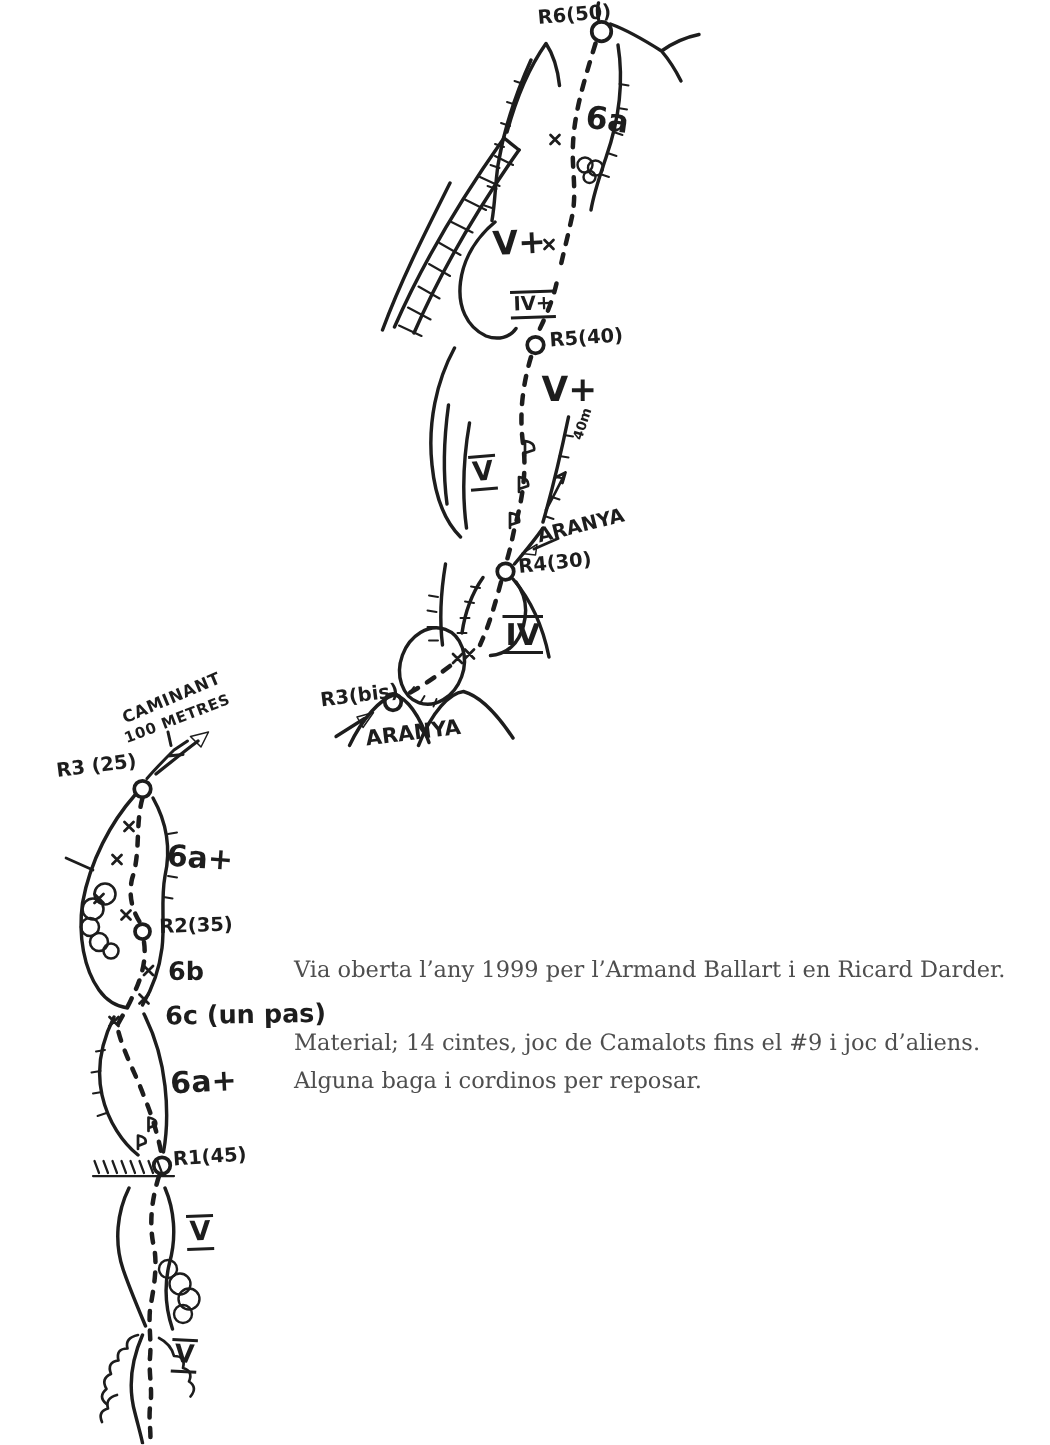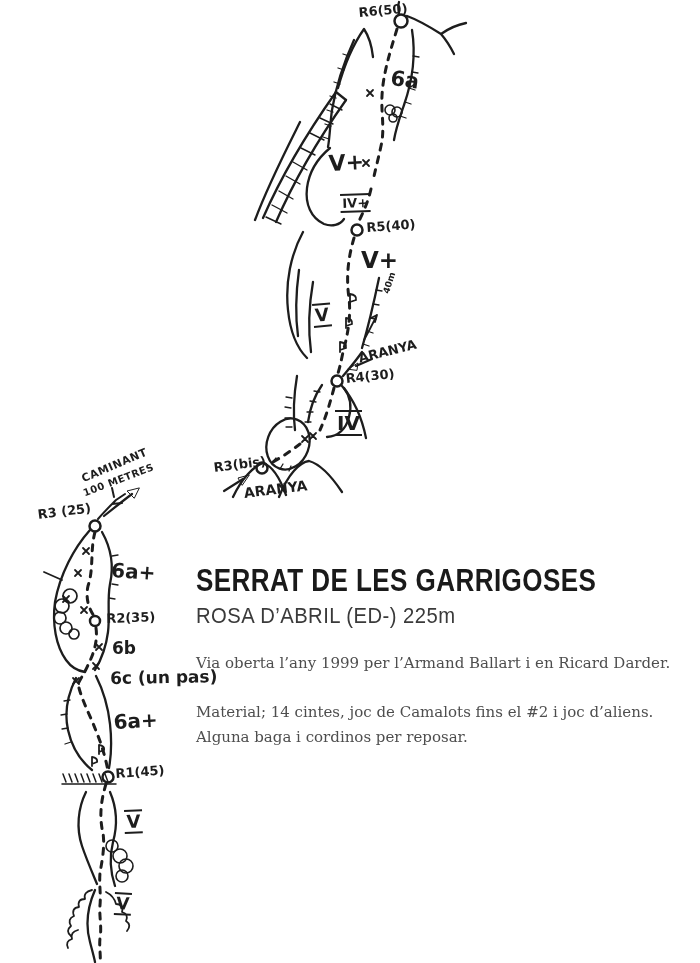--- a/index.html
+++ b/index.html
@@ -13,21 +13,21 @@
        font-weight:700;white-space:nowrap;transform-origin:left top;line-height:1;}
   .bars{border-top:2px solid #1d1d1d;border-bottom:2px solid #1d1d1d;padding:1px 2px;}
   .hand-small{letter-spacing:0.5px;}
   .header{position:absolute;left:196px;top:563px;width:500px;}
   .title{margin:0;font-size:31px;font-weight:700;color:#1a1a1a;letter-spacing:0.5px;
          transform:scaleX(0.84);transform-origin:left top;}
   .subtitle{margin:4px 0 0 0;font-size:22px;font-weight:400;color:#3a3a3a;
          transform:scaleX(0.92);transform-origin:left top;letter-spacing:0.5px;}
   .desc{position:absolute;left:196px;top:634px;width:494px;
         font-family:"DejaVu Serif",serif;font-size:15px;line-height:1.66;color:#4e4e4e;}
-  .desc p{margin:17px 0 24px 0;}
+  .desc p{margin:0 0 24px 0;}
 </style>
 </head>
 <body>
 
 <div class="page">
 
   <svg class="topo-svg" width="700" height="963" viewBox="0 0 700 963">
 
     <g stroke-width="2.3">
 
@@ -218,23 +218,19 @@
     <span class="lbl" style="left:112px;top:560px;font-size:20px;transform:rotate(4deg)">6a+</span>
     <span class="lbl" style="left:106px;top:612px;font-size:13px;transform:rotate(-2deg)">R2(35)</span>
     <span class="lbl" style="left:112px;top:640px;font-size:17px">6b</span>
     <span class="lbl" style="left:110px;top:670px;font-size:17px;transform:rotate(-1deg)">6c (un pas)</span>
     <span class="lbl" style="left:113px;top:712px;font-size:20px;transform:rotate(-3deg)">6a+</span>
     <span class="lbl" style="left:115px;top:767px;font-size:13px;transform:rotate(-4deg)">R1(45)</span>
     <span class="lbl bars" style="left:124px;top:810px;font-size:18px;transform:rotate(-2deg)">V</span>
     <span class="lbl bars" style="left:115px;top:892px;font-size:17px;transform:rotate(3deg)">V</span>
   </div>
 
-  <header class="header">
-    <h1 class="title">SERRAT DE LES GARRIGOSES</h1>
-    <h2 class="subtitle">ROSA D’ABRIL (ED-) 225m</h2>
-  </header>
 
   <section class="desc">
     <p>Via oberta l’any 1999 per l’Armand Ballart i en Ricard Darder.</p>
-    <p>Material; 14 cintes, joc de Camalots fins el #2 i joc d’aliens. Alguna baga i cordinos per reposar.</p>
+    <p>Material; 14 cintes, joc de Camalots fins el #9 i joc d’aliens. Alguna baga i cordinos per reposar.</p>
   </section>
 
 </div>
 
 </body></html>

